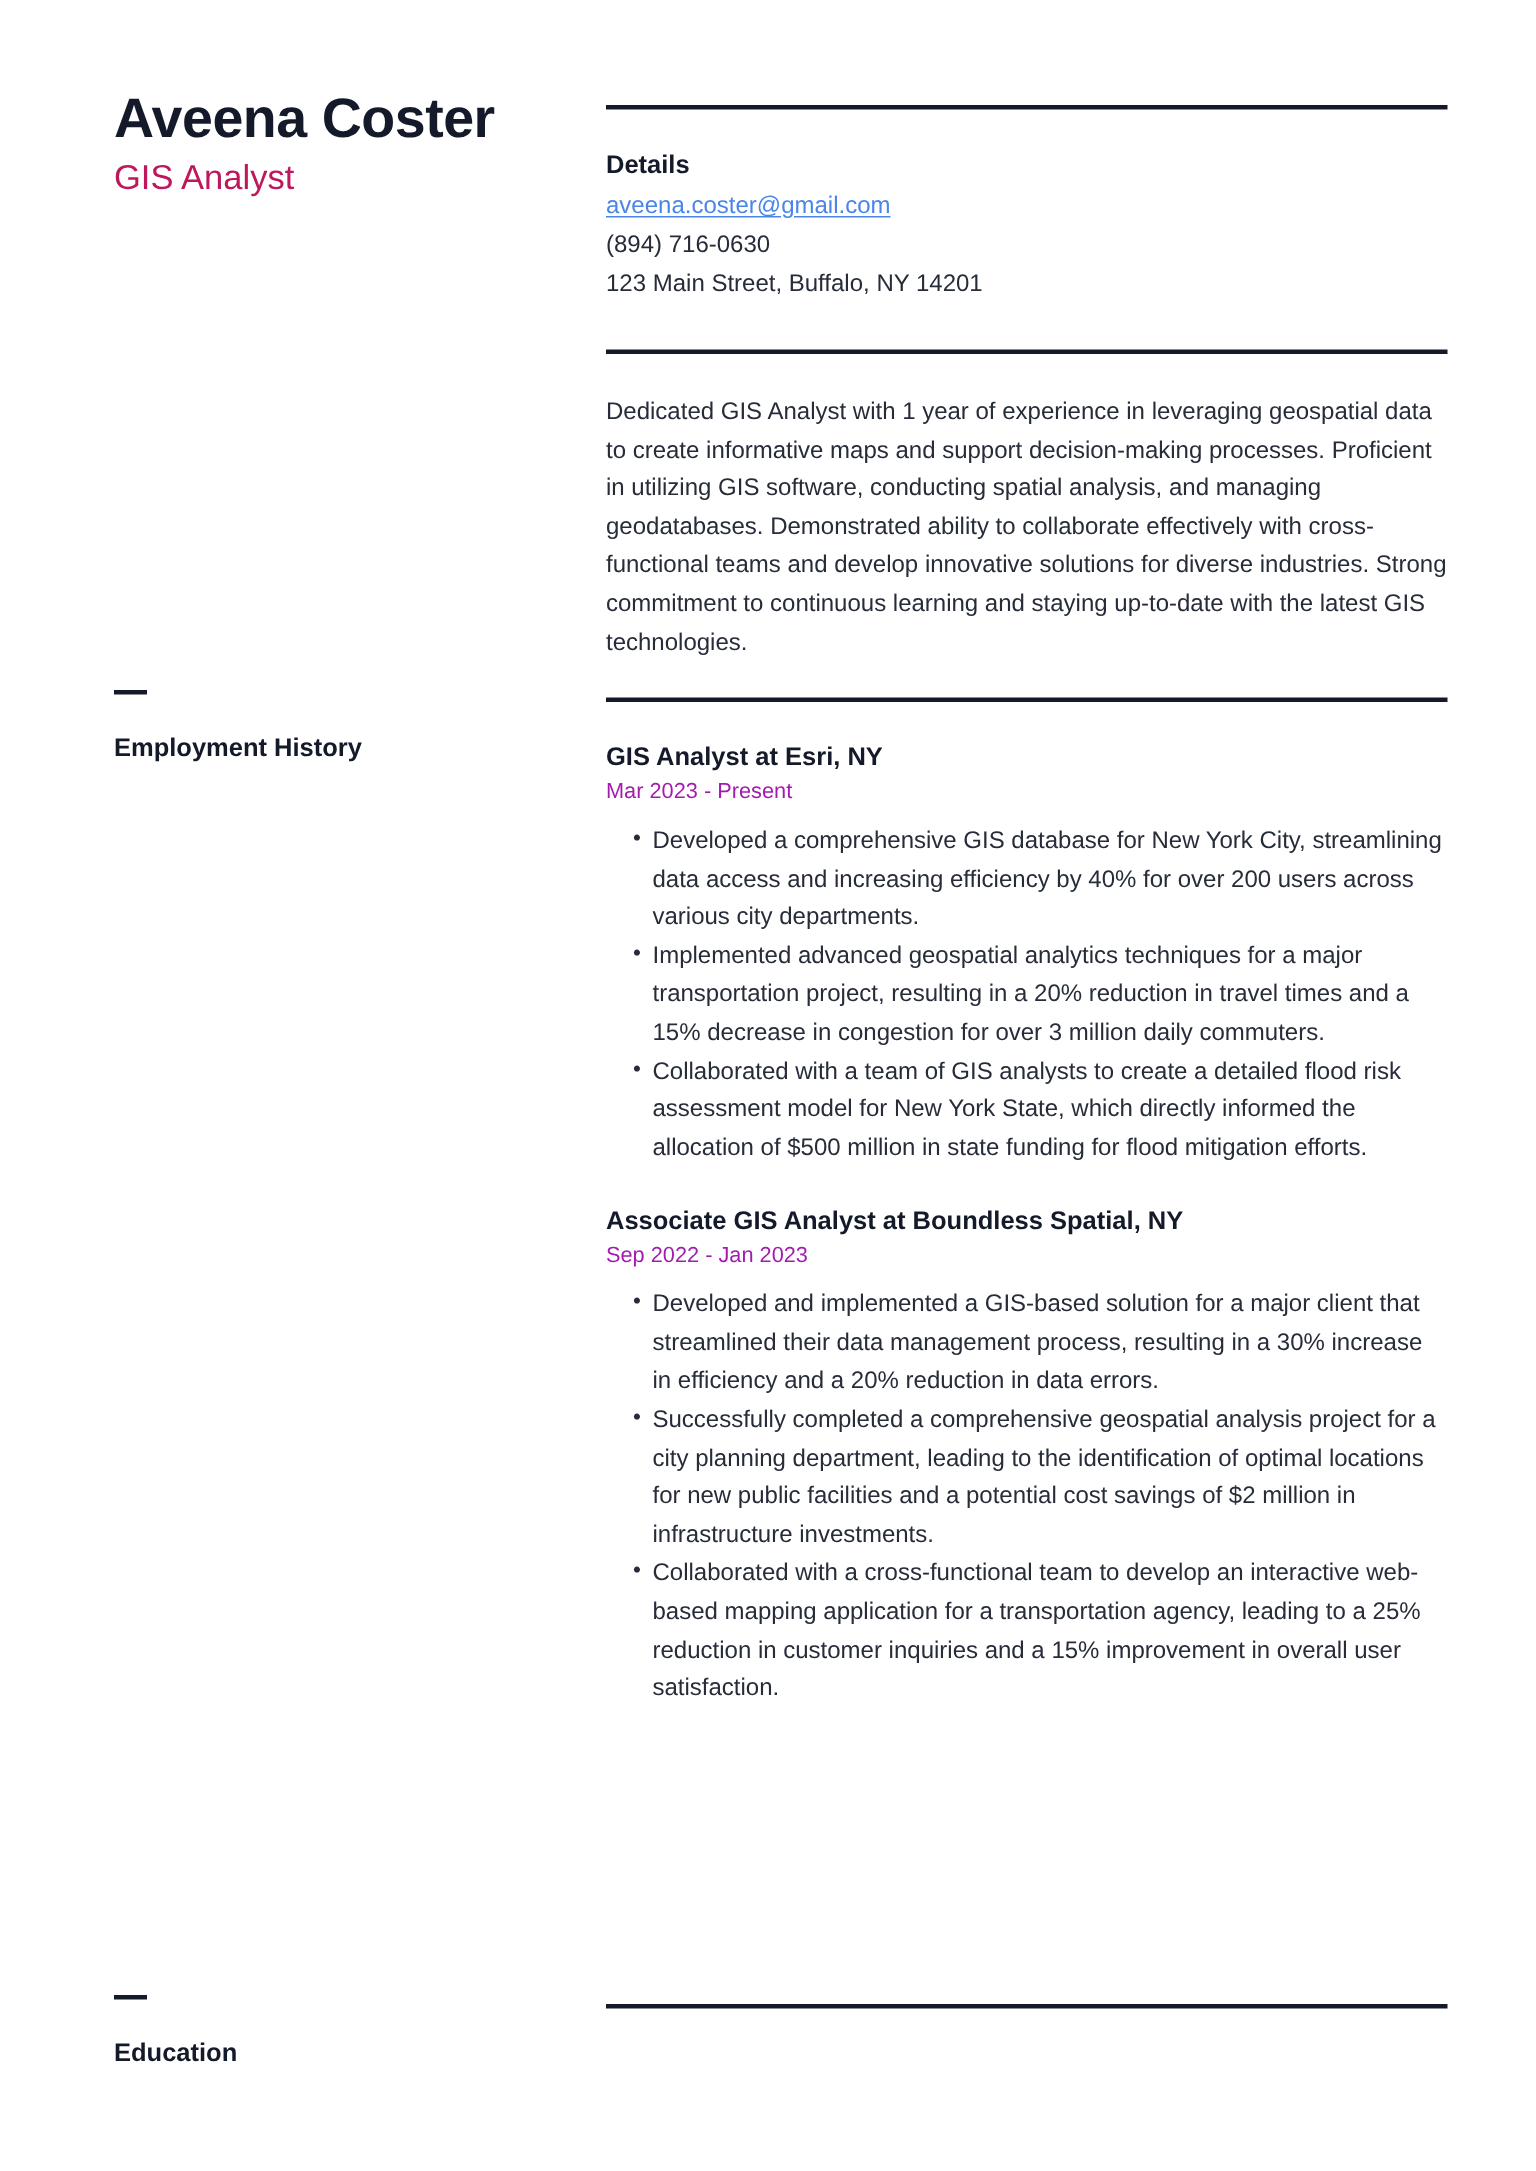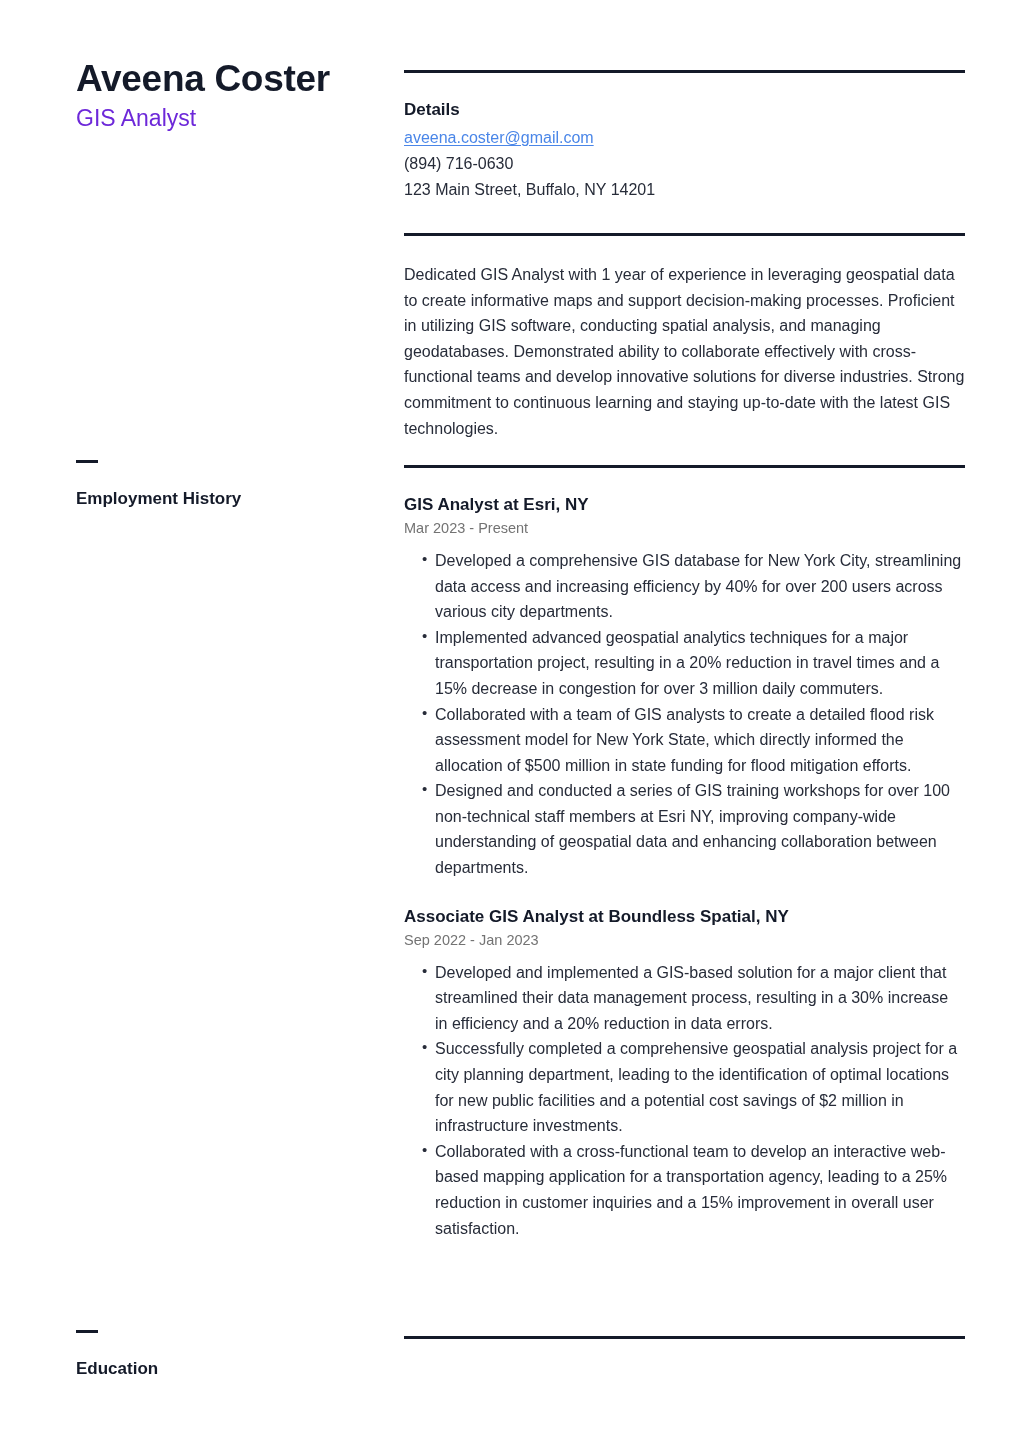--- a/index.html
+++ b/index.html
@@ -39,21 +39,21 @@
     line-height: 1.12;
     letter-spacing: -0.3px;
     color: #141a29;
     margin: 0;
     white-space: nowrap;
   }
   .job-title {
     font-size: 23px;
     font-weight: 400;
     line-height: 1.2;
-    color: #6d28d9;
+    color: #be185d;
     margin: 6px 0 0 0;
   }
 
   
   .side-label {
     position: absolute;
     left: 76px;
     width: 310px;
   }
   .side-dash {
@@ -87,21 +87,21 @@
     font-size: 17px;
     font-weight: 700;
     line-height: 1.35;
     color: #141a29;
     margin: 0 0 1px 0;
   }
   .sub-date {
     font-size: 14.5px;
     font-weight: 400;
     line-height: 1.45;
-    color: #737373;
+    color: #a21caf;
     margin: 0;
   }
 
   .body-text {
     font-size: 16px;
     line-height: 1.6;
     color: #272c39;
     margin: 0;
   }
 
@@ -175,21 +175,20 @@
   <div class="content-col" style="top:465px;">
     <div class="rule"></div>
 
     <div class="job">
       <h3 class="block-heading">GIS Analyst at Esri, NY</h3>
       <p class="sub-date">Mar 2023 - Present</p>
       <ul class="bullets">
         <li>Developed a comprehensive GIS database for New York City, streamlining data access and increasing efficiency by 40% for over 200 users across various city departments.</li>
         <li>Implemented advanced geospatial analytics techniques for a major transportation project, resulting in a 20% reduction in travel times and a 15% decrease in congestion for over 3 million daily commuters.</li>
         <li>Collaborated with a team of GIS analysts to create a detailed flood risk assessment model for New York State, which directly informed the allocation of $500 million in state funding for flood mitigation efforts.</li>
-        <li>Designed and conducted a series of GIS training workshops for over 100 non-technical staff members at Esri NY, improving company-wide understanding of geospatial data and enhancing collaboration between departments.</li>
       </ul>
     </div>
 
     <div class="job">
       <h3 class="block-heading">Associate GIS Analyst at Boundless Spatial, NY</h3>
       <p class="sub-date">Sep 2022 - Jan 2023</p>
       <ul class="bullets">
         <li>Developed and implemented a GIS-based solution for a major client that streamlined their data management process, resulting in a 30% increase in efficiency and a 20% reduction in data errors.</li>
         <li>Successfully completed a comprehensive geospatial analysis project for a city planning department, leading to the identification of optimal locations for new public facilities and a potential cost savings of $2 million in infrastructure investments.</li>
         <li>Collaborated with a cross-functional team to develop an interactive web-based mapping application for a transportation agency, leading to a 25% reduction in customer inquiries and a 15% improvement in overall user satisfaction.</li>

